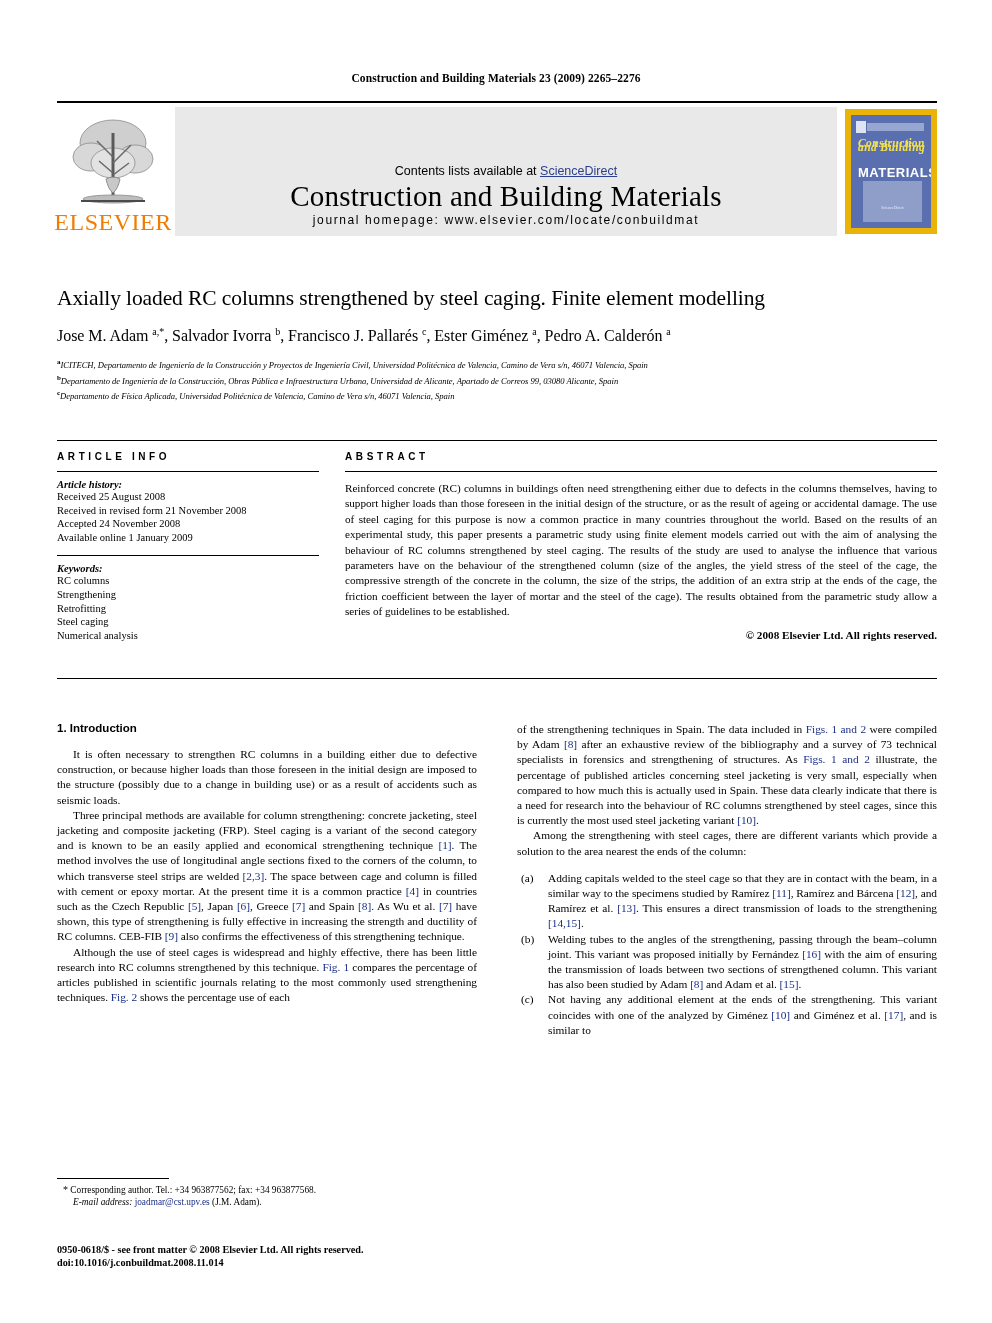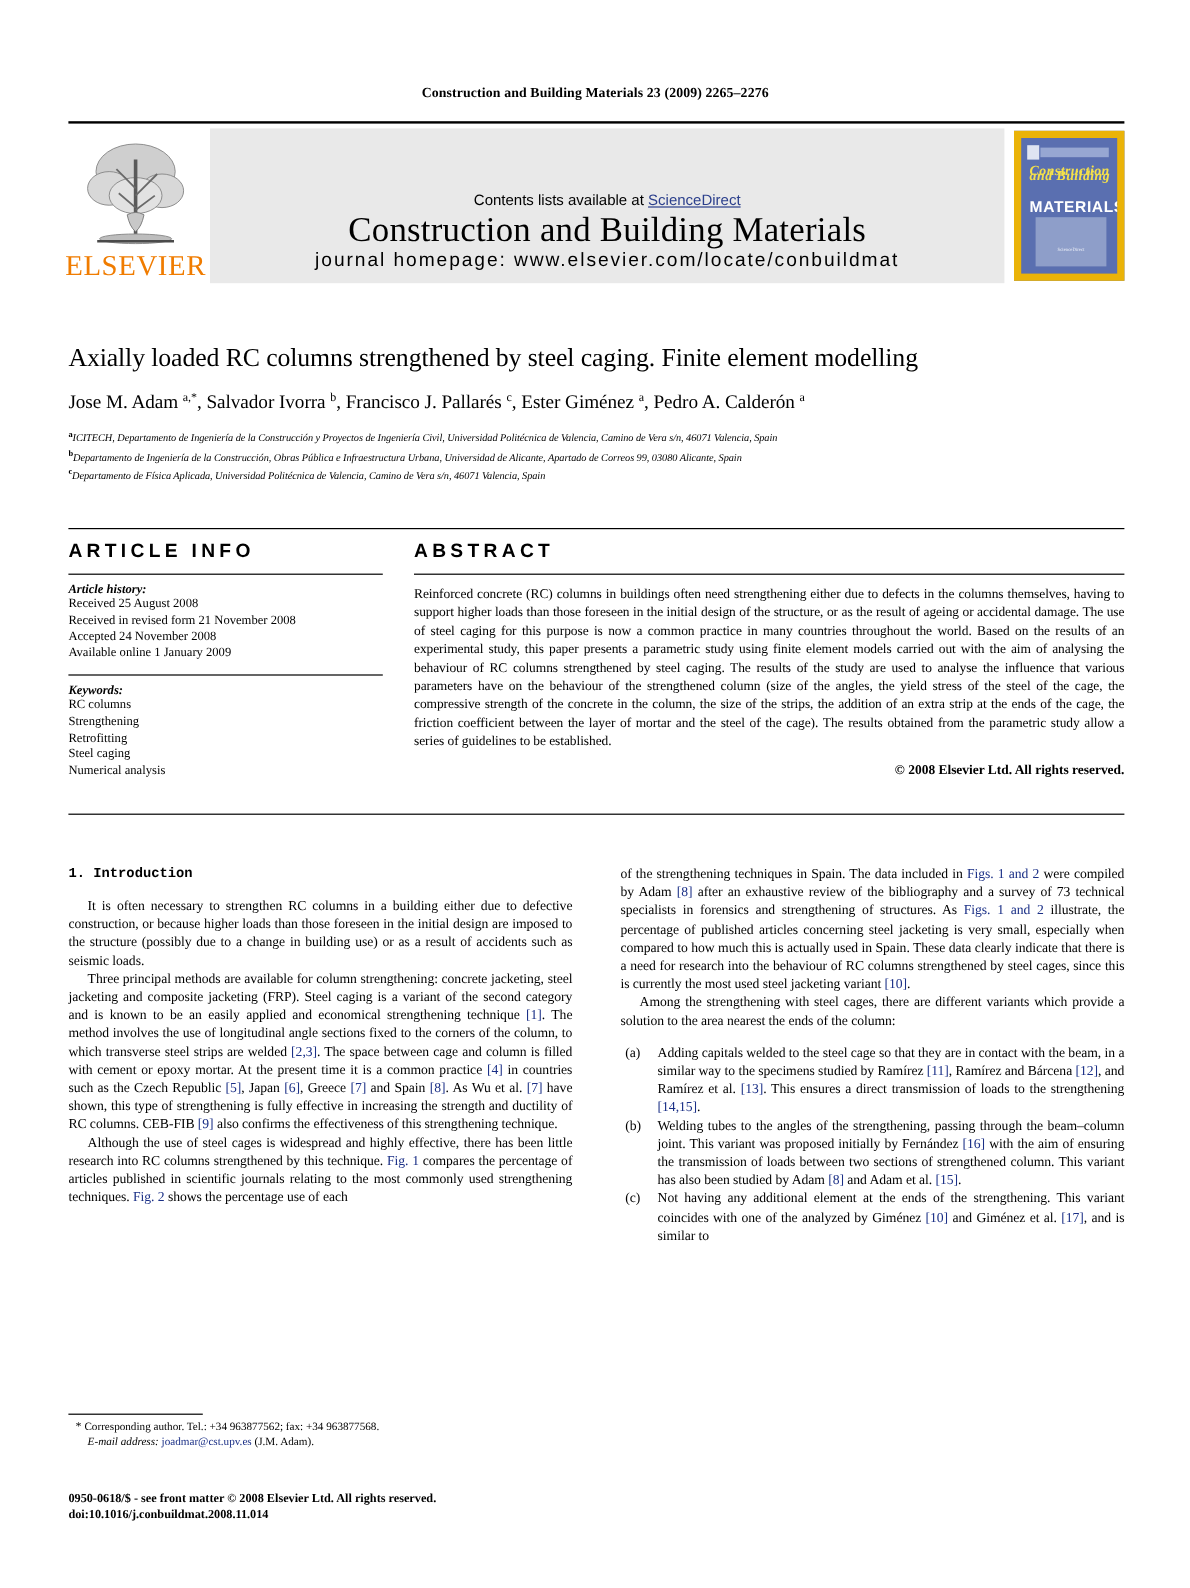--- a/index.html
+++ b/index.html
@@ -89,21 +89,21 @@
     color: #2b3f8c;
     font-family: "Liberation Sans", sans-serif;
   }
   .journal-title {
     font-size: 29px;
     font-family: "Liberation Serif", serif;
     letter-spacing: 0.2px;
     margin: 2px 0 0 0;
   }
   .homepage-line {
-    font-size: 16px;
+    font-size: 12px;
     font-family: "Liberation Sans", sans-serif;
     letter-spacing: 1.6px;
   }
   .cover {
     flex: 0 0 92px;
     width: 92px;
     height: 125px;
     background: #5a6fb0;
     border: 6px solid #eab308;
     box-sizing: border-box;
@@ -177,21 +177,21 @@
     border-top: 1px solid #000;
     padding-top: 0;
     display: flex;
   }
   .col-info { width: 262px; flex: 0 0 262px; padding-top: 10px; }
   .col-gap  { width: 26px; flex: 0 0 26px; }
   .col-abs  { flex: 1 1 auto; padding-top: 10px; }
 
   .head-spaced {
     font-family: "Liberation Sans", sans-serif;
-    font-size: 16px;
+    font-size: 10px;
     font-weight: bold;
     letter-spacing: 3.6px;
     margin-bottom: 9px;
   }
   .rule-thin { border-top: 1px solid #000; margin: 0 0 7px 0; }
   .rule-thin-abs { border-top: 1px solid #000; margin: 0 0 9px 0; }
   .info-sub { font-style: italic; font-size: 10.5px; font-weight: bold; }
   .info-line { font-size: 10.5px; line-height: 13.6px; }
   .info-group { margin-bottom: 11px; }
   .abs-text {
@@ -214,21 +214,21 @@
 
   
   .body-cols {
     position: absolute;
     top: 722px; left: 57px; width: 880px;
     display: flex;
   }
   .bcol { width: 420px; flex: 0 0 420px; }
   .bgap { width: 40px; flex: 0 0 40px; }
   .sec-head {
-    font-family: Liberation Mono, monospace;
+    font-family: Liberation Sans, sans-serif;
     font-size: 11.5px;
     font-weight: bold;
     margin: 0 0 13px 0;
   }
   p.body-p {
     font-size: 11.4px;
     line-height: 15.2px;
     text-align: justify;
     margin: 0;
     text-indent: 16px;

